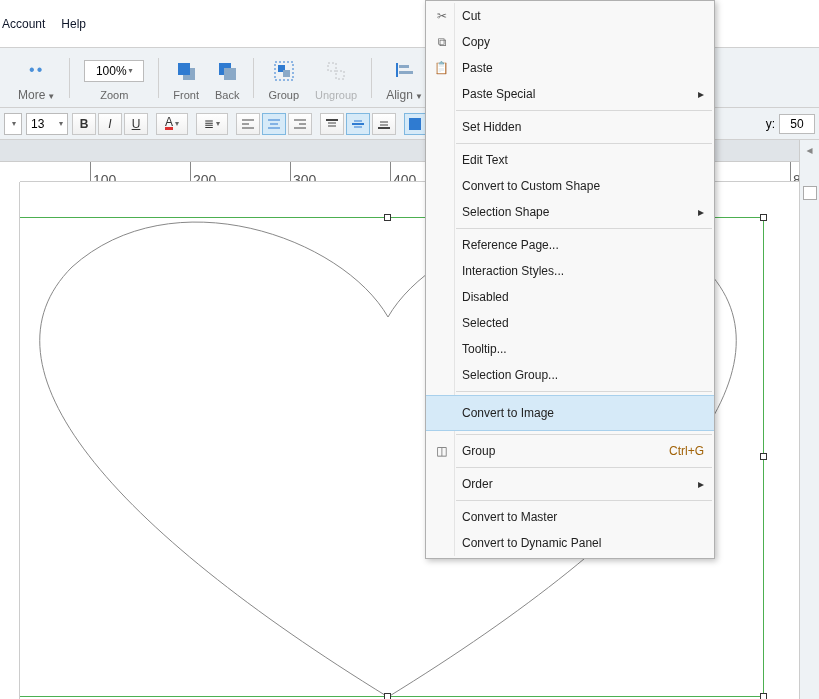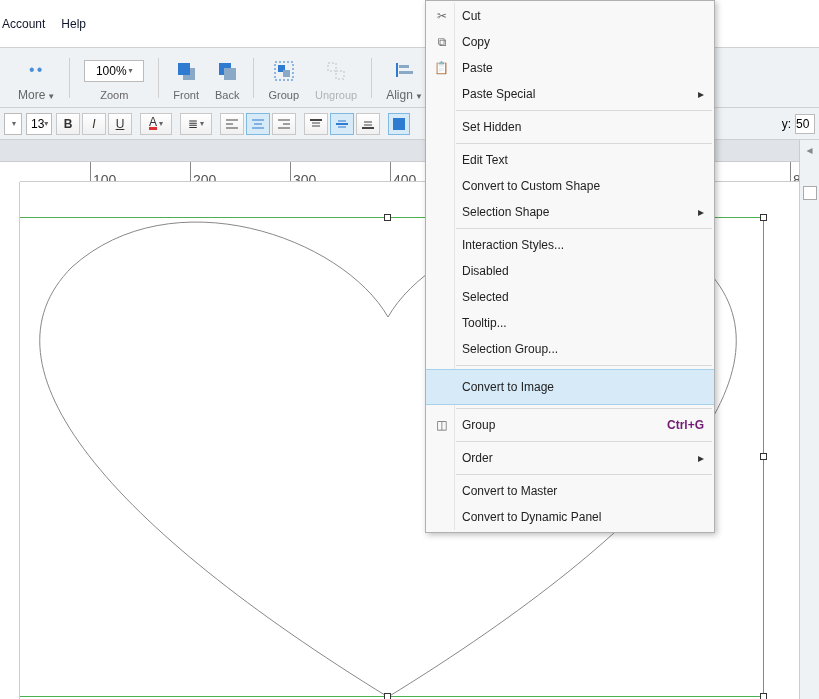--- a/index.html
+++ b/index.html
@@ -15,21 +15,21 @@
 .tb-caret { font-size: 8px; color: #666; margin-left: 2px;}
 .zoom-box { width: 60px; height: 22px; border: 1px solid #bbb; background: #fff; display: flex; align-items: center; justify-content: center; }
 .sep { width: 1px; height: 40px; background: #d0d0d0; margin: 0 6px; }
 
 .toolbar2 { height: 32px; background: #eef2f5; border-bottom: 1px solid #d0d0d0; display: flex; align-items: center; padding-left: 4px; }
 .tb2-sel { height: 22px; border: 1px solid #bbb; background: #fff; display: flex; align-items: center; padding: 0 4px; margin-right: 4px; }
 .btn { width: 24px; height: 22px; border: 1px solid #c8c8c8; background: linear-gradient(#fff,#f0f0f0); display:flex; align-items:center; justify-content:center; margin-right:2px; color:#333; }
 .btn.sel { background: #d6eaf8; border-color:#7fb8e0; }
 .btn-group { display:flex; margin-right:6px; }
 .coord-lbl { margin-left:auto; margin-right:4px; display:flex; align-items:center; }
-.coord-lbl input { width:20px; height:20px; border:1px solid #bbb; text-align:left; margin-left:4px;}
+.coord-lbl input { width:36px; height:20px; border:1px solid #bbb; text-align:center; margin-left:4px;}
 
 .tabbar { height: 22px; background: #e0e4e8; border-bottom:1px solid #ccc; display:flex; align-items:flex-end;}
 .ruler-h { height:20px; background:#fff; border-bottom:1px solid #ccc; position:relative; overflow:hidden; margin-left:20px; margin-right:20px;}
 .ruler-h .tick { position:absolute; top:0; height:20px; border-left:1px solid #888; }
 .ruler-h .tick span { position:absolute; top:10px; left:2px; font-size:14px; color:#555;}
 .ruler-v { width:20px; background:#fff; border-right:1px solid #ccc; position:absolute; left:0; top:182px; bottom:0;}
 
 .canvas-wrap { position:absolute; left:20px; right:20px; top:182px; bottom:0; background:#fff; overflow:hidden;}
 .grid { position:absolute; inset:0;
   background-image: radial-gradient(circle, #bbb 0.5px, transparent 0.5px);
@@ -40,21 +40,21 @@
 
 .heart { position:absolute; left:-8px; top:35px; width:752px; height:480px; }
 
 .right-strip { position:absolute; right:0; top:140px; width:20px; bottom:0; background:#eef2f5; border-left:1px solid #ccc;}
 .right-strip .arrow{ height:20px; display:flex; align-items:center; justify-content:center; color:#888;}
 .mini{ position:absolute; right:2px; top:186px; width:14px; height:14px; border:1px solid #aaa; background:#fff;}
 
 .context-menu { position:absolute; left:425px; top:0; width:290px; background:#f8f8f8; border:1px solid #b0b0b0; box-shadow:2px 2px 6px rgba(0,0,0,0.25); padding:2px 0;}
 .cm-item { height:26px; display:flex; align-items:center; padding-left:36px; padding-right:10px; color:#222; position:relative;}
 .cm-item .ico { position:absolute; left:8px; width:16px; text-align:center; color:#666;}
-.cm-item .sc { margin-left:auto; color:#701a75;font-weight:bold;}
+.cm-item .sc { margin-left:auto; color:#a16207;}
 .cm-item .sub { margin-left:auto; color:#333;}
 .cm-item.hover { background:#d6eaf8; border-top:1px solid #a8d0ec; border-bottom:1px solid #a8d0ec; height:36px;}
 .cm-sep { height:1px; background:#d8d8d8; margin:3px 2px 3px 30px;}
 .cm-gutter { position:absolute; left:28px; top:2px; bottom:2px; width:1px; background:#e4e4e4;}
 
 svg.tb-ic { width:22px; height:22px; }
 </style>
 </head>
 <body>
 
@@ -129,21 +129,21 @@
         </svg>
       </div>
     <div class="tool-label"><span>Align</span><span class="tb-caret">▼</span></div>
   </div>
 </div>
 
 <div class="toolbar2">
   <div class="tb2-sel" style="width:18px;justify-content:center;">
       <span class="tb-caret">▾</span>
     </div>
-  <div class="tb2-sel" style="width:26px;">
+  <div class="tb2-sel" style="width:42px;">
       <span>13</span>
       <span class="tb-caret" style="margin-left:auto">▾</span>
     </div>
   <div class="btn-group">
     <div class="btn">
         <b>B</b>
       </div>
     <div class="btn">
         <i>I</i>
       </div>
@@ -292,20 +292,23 @@
     </div>
   <div class="cm-item">
       <span>Convert to Custom Shape</span>
     </div>
   <div class="cm-item">
       <span>Selection Shape</span>
       <span class="sub">▸</span>
     </div>
   <div class="cm-sep"></div>
   <div class="cm-item">
+      <span>Reference Page...</span>
+    </div>
+  <div class="cm-item">
       <span>Interaction Styles...</span>
     </div>
   <div class="cm-item">
       <span>Disabled</span>
     </div>
   <div class="cm-item">
       <span>Selected</span>
     </div>
   <div class="cm-item">
       <span>Tooltip...</span>

